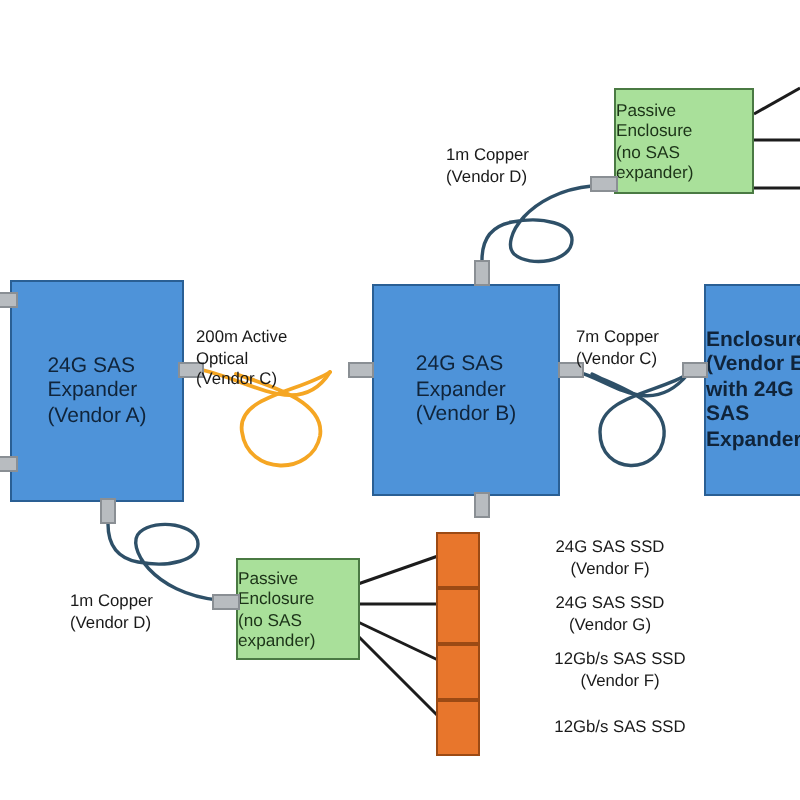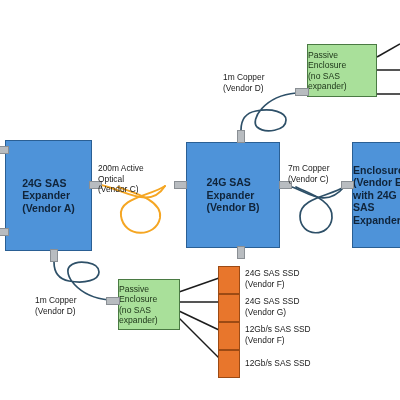--- a/index.html
+++ b/index.html
@@ -36,21 +36,21 @@
   }
   .node .lbl {
     display: block;
     line-height: 1.18;
     white-space: pre-line;
   }
   .expander {
     background: #4e93d9;
     border: 1.4px solid #2a5f94;
     color: #10243a;
-    font-weight: bold;
+    font-weight: normal;
     font-size: 10.5px;
   }
   .enclosure-blue {
     background: #4e93d9;
     border: 1.4px solid #2a5f94;
     color: #10243a;
     font-weight: bold;
     font-size: 10.5px;
   }
   .passive {
@@ -78,21 +78,21 @@
     line-height: 1.25;
     text-align: left;
     white-space: pre-line;
     z-index: 5;
   }
   .ssd-label {
     position: absolute;
     font-size: 8.4px;
     color: #1a1a1a;
     line-height: 1.3;
-    text-align: left;
+    text-align: center;
     white-space: pre-line;
     z-index: 5;
   }
 </style>
 </head>
 <body>
 
 <div id="canvas">
 
   <svg id="wires" class="layer" viewBox="0 0 400 400" preserveAspectRatio="none">

